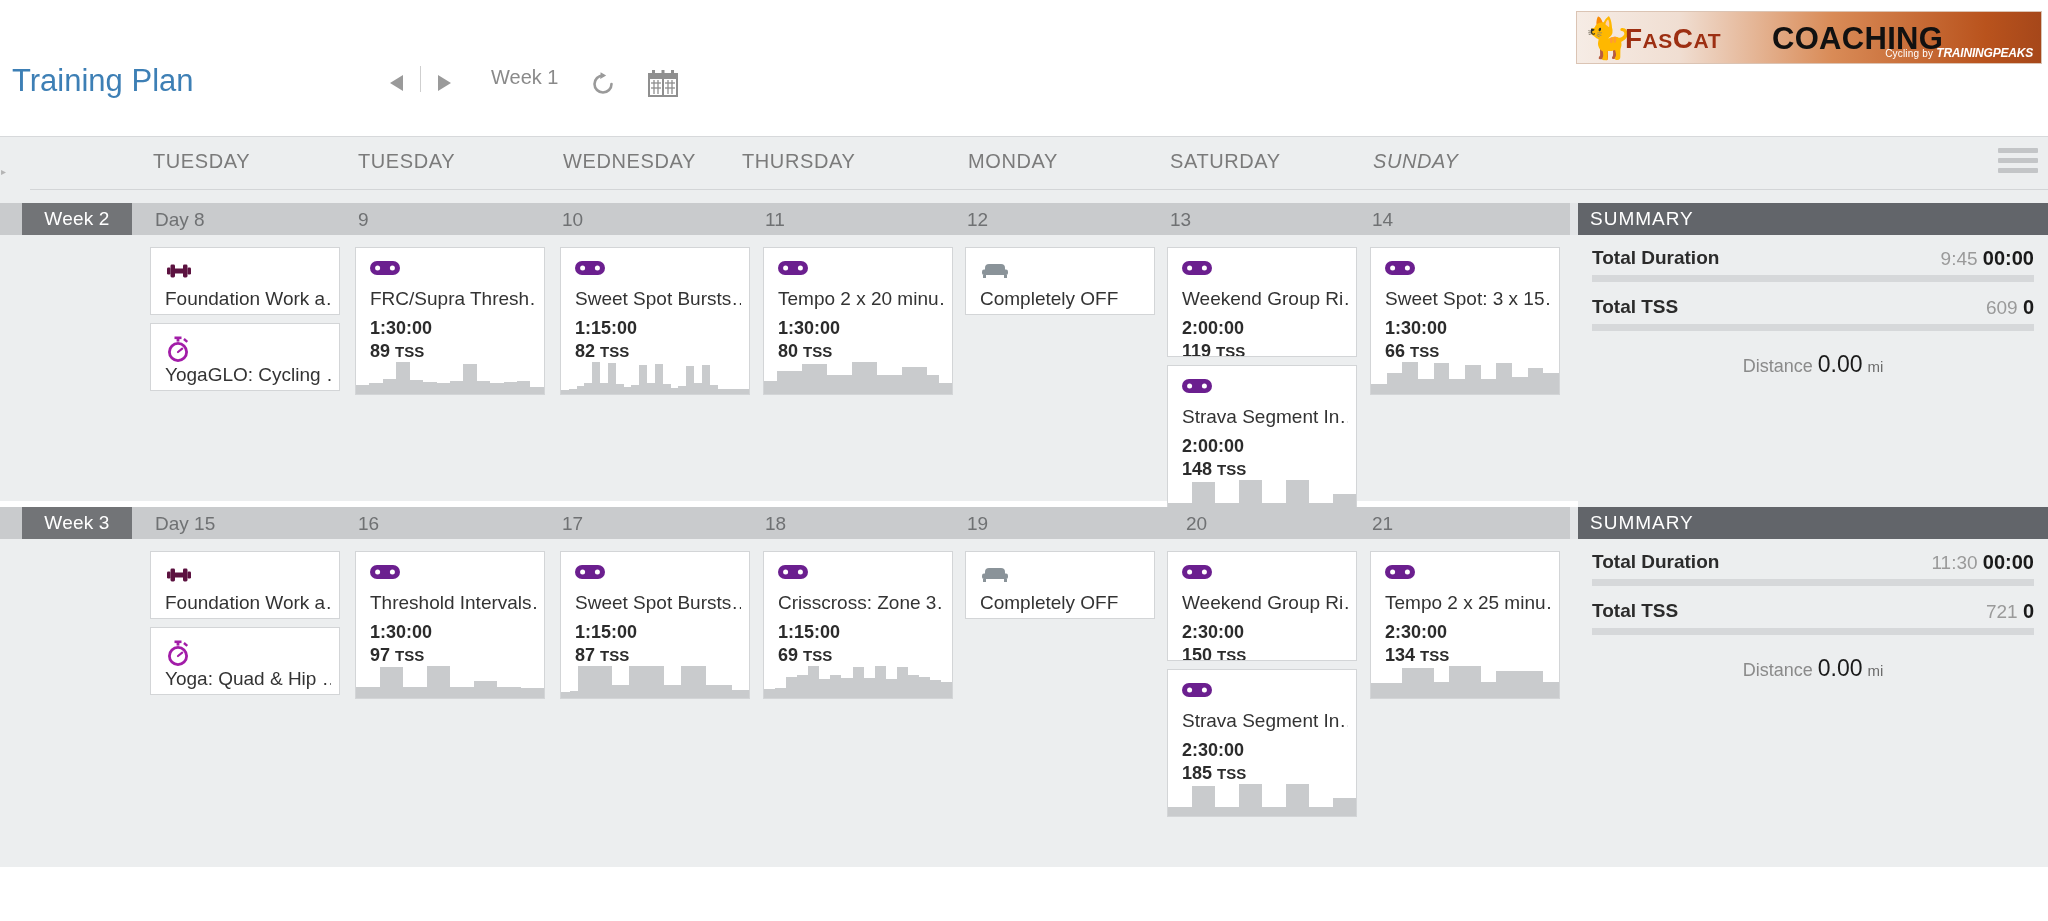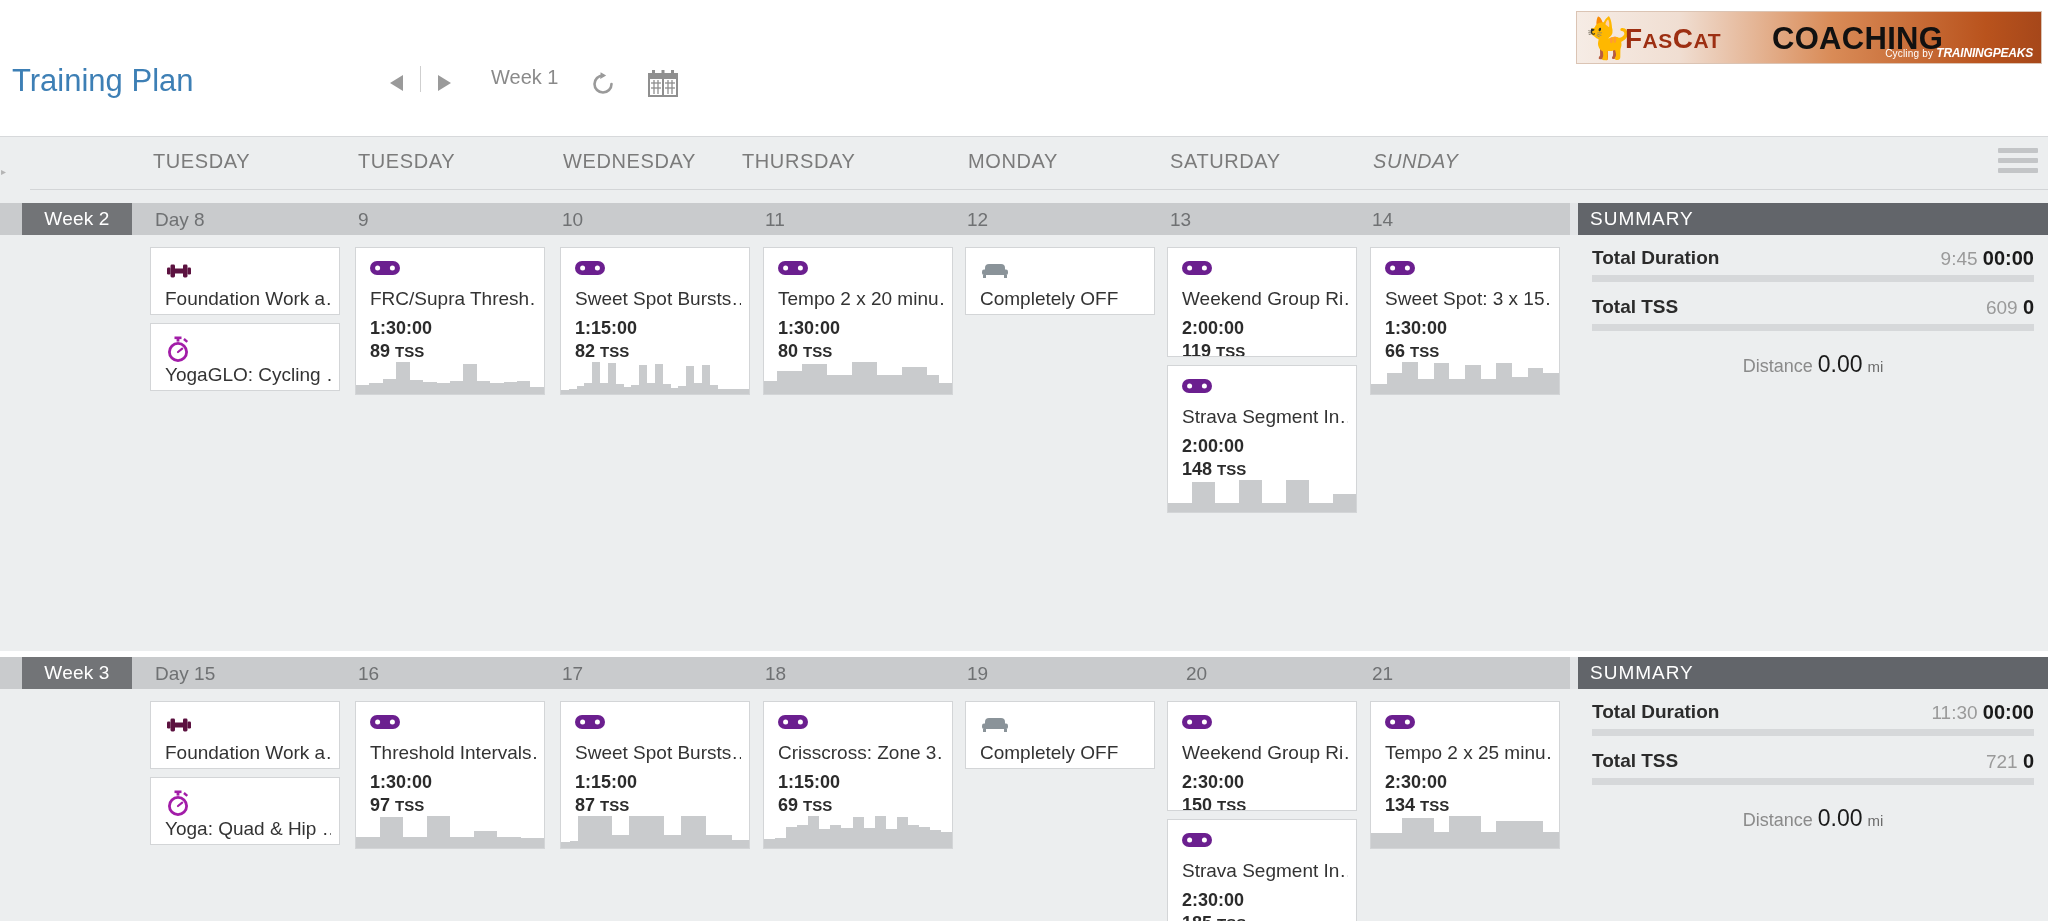--- a/index.html
+++ b/index.html
@@ -208,21 +208,21 @@
 <div class="subband"></div>
 <div class="left-caret">▸</div>
 
 <div class="hamburger">
   <i></i>
   <i></i>
   <i></i>
 </div>
 
 <div class="calendar" id="calendar">
-    <div class="week-block" style="height: 448px;">
+    <div class="week-block" style="height: 298px;">
       <div class="week-head">
         <div class="wk-badge">Week 2</div>
         <div class="daynum" style="left: 155px;">Day 8</div>
         <div class="daynum" style="left: 358px;">9</div>
         <div class="daynum" style="left: 562px;">10</div>
         <div class="daynum" style="left: 765px;">11</div>
         <div class="daynum" style="left: 967px;">12</div>
         <div class="daynum" style="left: 1170px;">13</div>
         <div class="daynum" style="left: 1372px;">14</div>
         <div class="sum-tab">SUMMARY</div>

